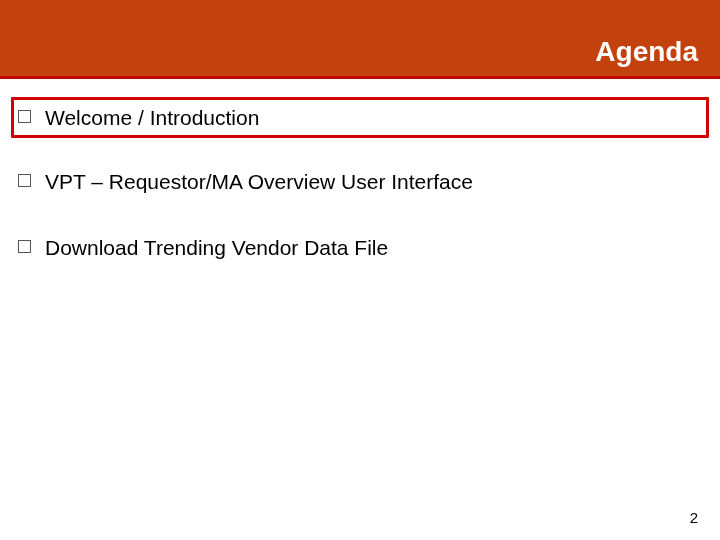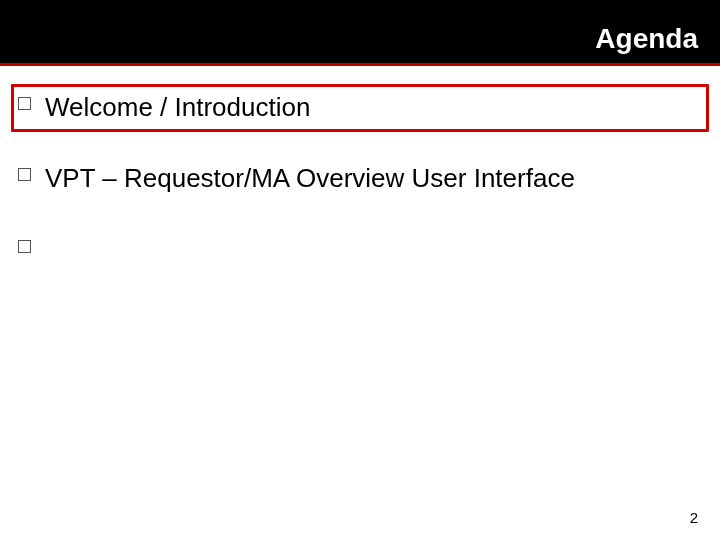--- a/index.html
+++ b/index.html
@@ -10,22 +10,22 @@
   body {
     width: 720px;
     height: 540px;
     background: #ffffff;
     font-family: Arial, Helvetica, sans-serif;
     position: relative;
     overflow: hidden;
   }
   .header {
     width: 100%;
-    height: 66px;
-    background: #000000;
+    height: 79px;
+    background: #c2410c;
     border-bottom: 3px solid #c00000;
     position: relative;
   }
   .header-title {
     position: absolute;
     right: 22px;
     bottom: 8px;
     color: #ffffff;
     font-size: 28px;
     font-weight: bold;
@@ -50,21 +50,21 @@
   }
   .bullet-box {
     width: 13px;
     height: 13px;
     border: 1.5px solid #555555;
     flex: 0 0 auto;
     margin-top: 6px;
     margin-right: 14px;
   }
   .bullet-text {
-    font-size: 26px;
+    font-size: 21px;
     color: #000000;
     line-height: 1.3;
   }
   .page-number {
     position: absolute;
     right: 22px;
     bottom: 14px;
     font-size: 15px;
     color: #000000;
   }
@@ -84,17 +84,18 @@
   </div>
 
 
   <div class="bullet-row">
     <span class="bullet-box"></span>
     <span class="bullet-text">VPT – Requestor/MA Overview User Interface</span>
   </div>
 
   <div class="bullet-row">
     <span class="bullet-box"></span>
+    <span class="bullet-text">Download Trending Vendor Data File</span>
   </div>
 
 </div>
 
 <div class="page-number">2</div>
 
 </body></html>

